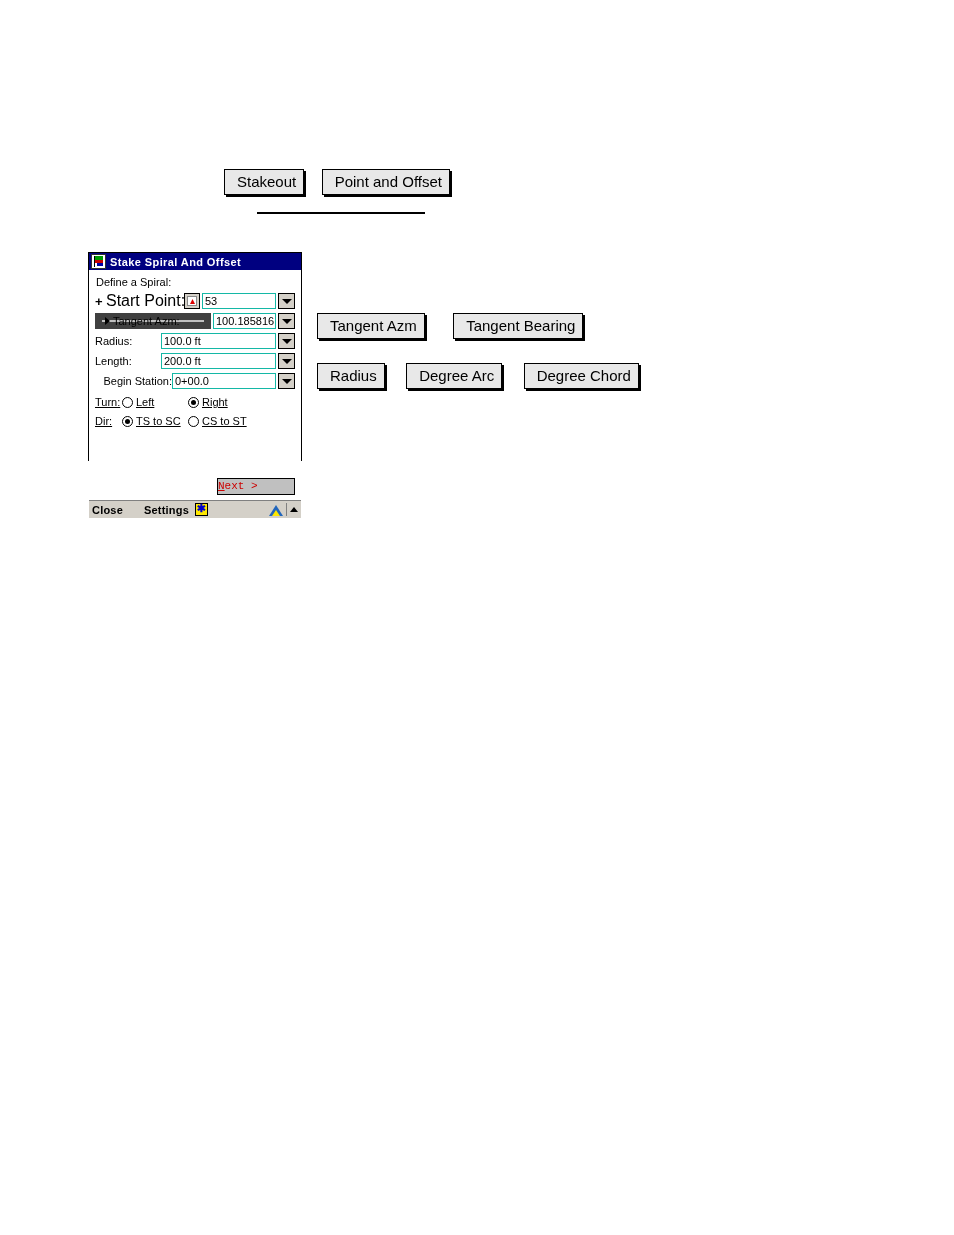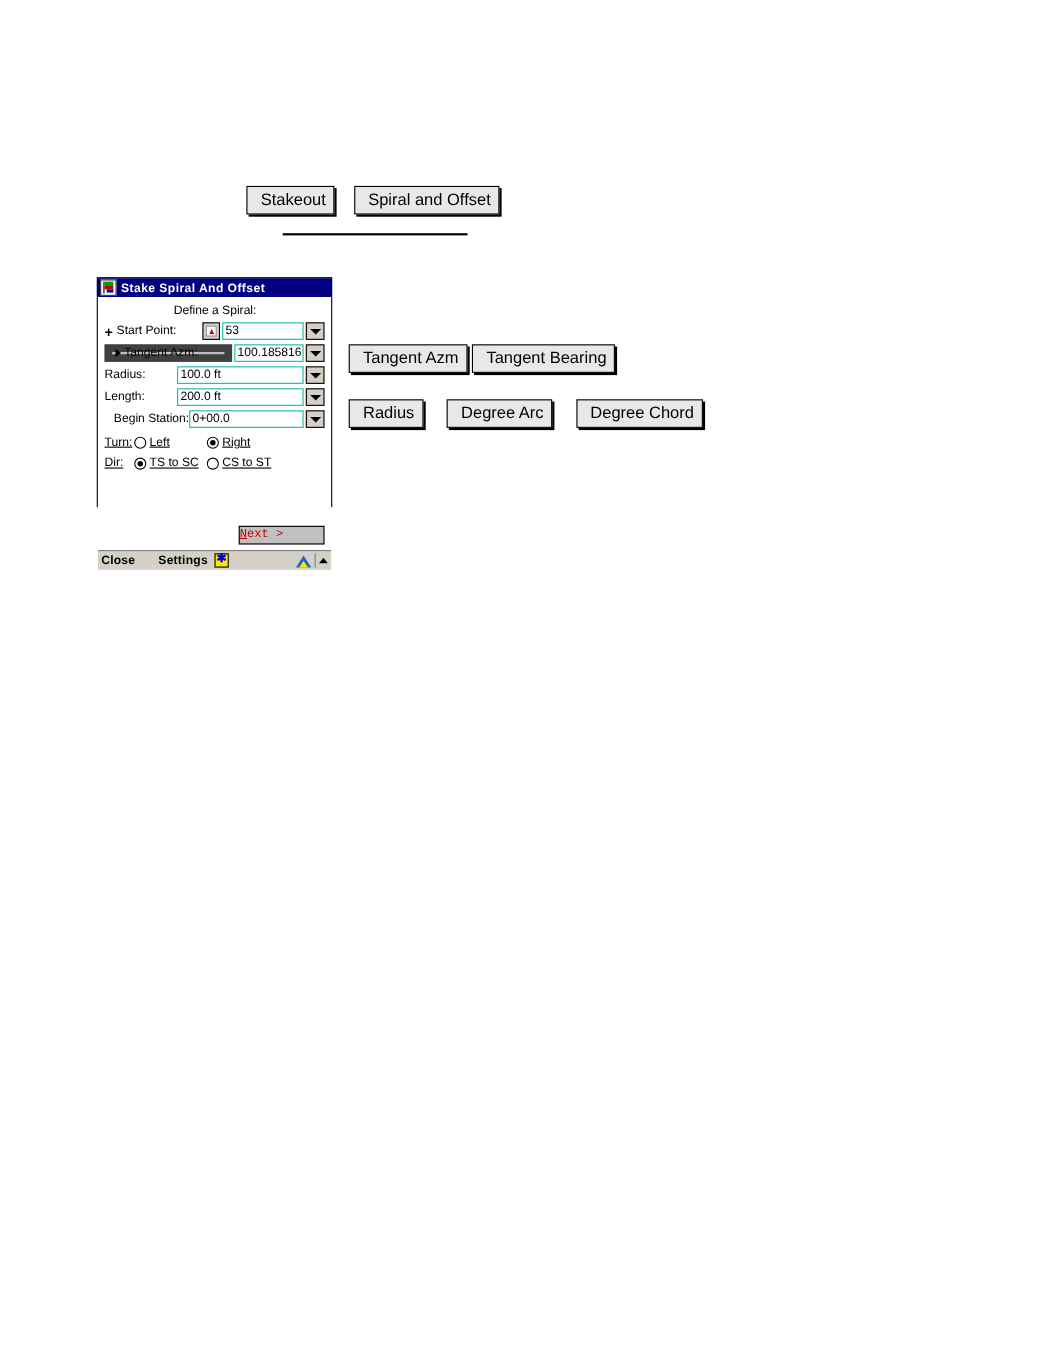--- a/index.html
+++ b/index.html
@@ -45,39 +45,39 @@
     height: 0;
     border-top: 2px solid #000000;
   }
 
   #azm-row {
     position: absolute;
     left: 317px;
     top: 313px;
     white-space: nowrap;
   }
-  #azm-row .ref-btn + .ref-btn { }
+  #azm-row .ref-btn + .ref-btn { margin-left: 24px; }
 
   #radius-row {
     position: absolute;
     left: 317px;
     top: 363px;
     white-space: nowrap;
   }
   #radius-row .ref-btn + .ref-btn { margin-left: 17px; }
 
   
   #pda-window {
     position: absolute;
     left: 88px;
     top: 252px;
     width: 214px;
     height: 209px;
     border: 1px solid #000000;
-    background: #a3a3a3;
+    background: #4d7c0f;
     box-sizing: border-box;
     font-size: 11px;
   }
 
   
   #title-bar {
     height: 17px;
     background: #000080;
     display: flex;
     align-items: center;
@@ -120,21 +120,21 @@
 
   
   #pda-body {
     background: #ffffff;
     padding: 5px 6px 0 6px;
     height: 230px;
     box-sizing: border-box;
     position: relative;
   }
 
-  .lbl { font-size: 11px; color: #000000; white-space: nowrap; text-align: center; }
+  .lbl { font-size: 11px; color: #000000; white-space: nowrap; }
 
   #define-label { margin: 1px 0 5px 1px; }
 
   .field-row {
     display: flex;
     align-items: center;
     margin-bottom: 4px;
     height: 16px;
   }
 
@@ -143,21 +143,21 @@
     flex: 0 0 auto;
     font-size: 13px;
     font-weight: bold;
     line-height: 11px;
     text-align: left;
     color: #000000;
   }
 
   .row-label {
     flex: 0 0 auto;
-    font-size: 11px;
+    font-size: 16px;
     white-space: nowrap;
   }
 
   .pick-btn {
     width: 16px;
     height: 16px;
     flex: 0 0 auto;
     background: #d4d0c8;
     border: 1px solid #000000;
     box-sizing: border-box;
@@ -359,21 +359,21 @@
     border-bottom: 5px solid #000000;
     flex: 0 0 auto;
     margin-right: 1px;
   }
 </style>
 </head>
 <body>
 
 <div id="stakeout-row">
   <span class="ref-btn">Stakeout</span>
-  <span class="ref-btn">Spiral and Offset</span>
+  <span class="ref-btn">Point and Offset</span>
 </div>
 
 <div id="rule-line"></div>
 
 <div id="azm-row">
   <span class="ref-btn">Tangent Azm</span>
   <span class="ref-btn">Tangent Bearing</span>
 </div>
 
 <div id="radius-row">

